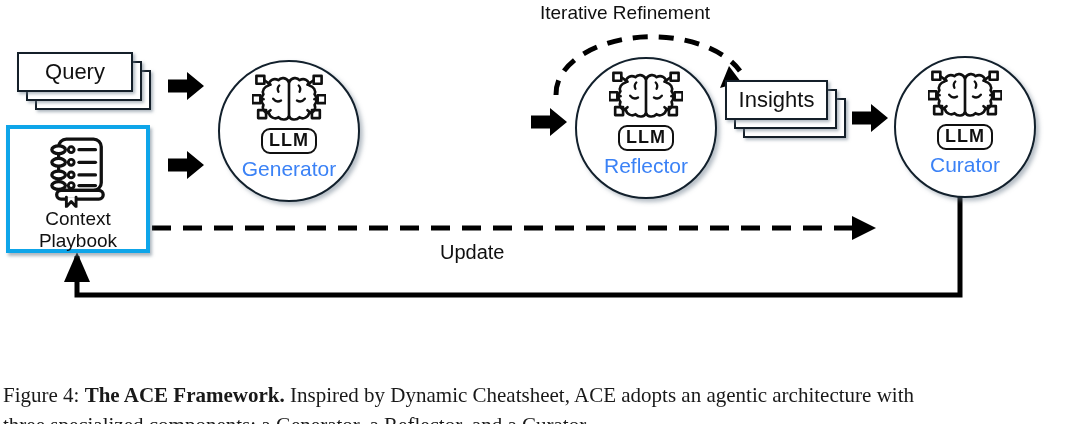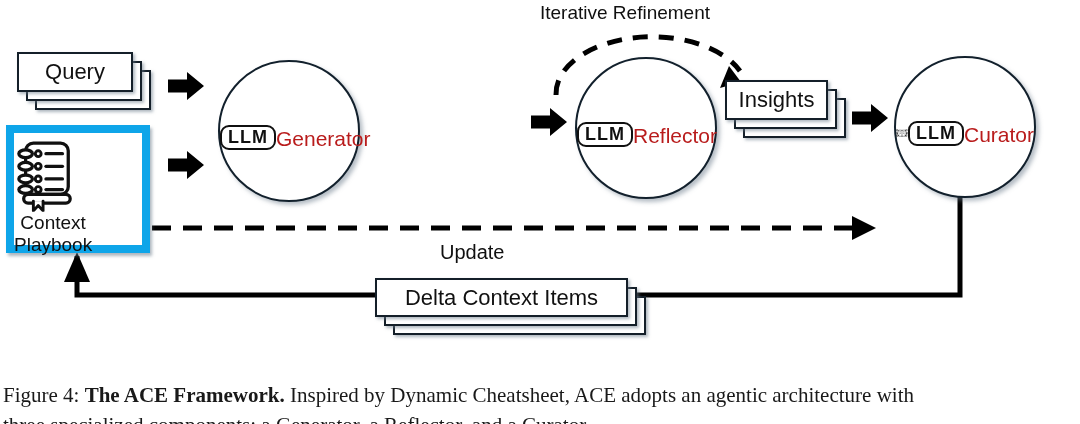--- a/index.html
+++ b/index.html
@@ -14,37 +14,37 @@
     position:absolute;inset:0;background:#fff;border:2px solid #141f29;
     box-shadow:2px 2px 3px rgba(108,124,139,.55);
   }
   .card .l1{transform:translate(9px,9px);}
   .card .l2{transform:translate(18px,18px);}
   .card .face{display:flex;align-items:center;justify-content:center;
     font-size:22px;color:#111;white-space:nowrap;text-align:right;}
   
   .playbook{
     position:absolute;left:6px;top:125px;width:144px;height:128px;z-index:2;
-    background:#fff;border:8px solid #0ea5e9;box-shadow:2px 3px 3px rgba(108,124,139,.55);
-    display:flex;flex-direction:column;align-items:flex-start;box-sizing:border-box;
+    background:#fff;border:4px solid #0ea5e9;box-shadow:2px 3px 3px rgba(108,124,139,.55);
+    display:flex;flex-direction:column;align-items:center;box-sizing:border-box;
     padding-top:7px;padding-bottom:11px;
   }
   .playbook .nb{flex:0 0 auto;}
   .playbook .pb-label{margin-top:auto;font-size:19px;line-height:1.16;text-align:center;color:#111;}
   
   .node{
     position:absolute;width:142px;height:142px;border-radius:50%;z-index:2;
     background:#fff;border:2.5px solid #12202c;box-shadow:3px 3px 4px rgba(108,124,139,.5);
-    display:flex;align-items:center;box-sizing:border-box;padding-top:12px;
+    display:flex;flex-direction:column;align-items:center;box-sizing:border-box;padding-top:12px;
   }
   .node .llm-badge{
     margin-top:1px;border:2.5px solid #101010;border-radius:9px;padding:0 6px 1px 6px;
     font-size:18px;font-weight:bold;letter-spacing:1px;color:#101010;line-height:1.15;
   }
-  .node .node-label{margin-top:3px;font-size:21px;color:#b91c1c;}
+  .node .node-label{margin-top:3px;font-size:21px;color:#3b82f6;}
   
   .lbl{position:absolute;z-index:3;color:#101010;white-space:nowrap;}
   .lbl-refine{left:540px;top:2px;width:224px;font-size:19px;}
   .lbl-update{left:440px;top:241px;width:120px;font-size:20px;}
   
   .caption{
     position:absolute;left:3px;top:360px;width:1076px;z-index:2;
     font-family:"Liberation Serif",serif;font-size:21px;line-height:1.42;color:#191919;
   }
   .hidden-defs{position:absolute;width:0;height:0;overflow:hidden;}
@@ -158,26 +158,19 @@
   </div>
 
   <div class="node" style="left:894px;top:56px">
     <svg width="74" height="53" viewBox="0 0 84 60">
       <use href="#sym-brain"></use>
     </svg>
     <div class="llm-badge">LLM</div>
     <div class="node-label">Curator</div>
   </div>
 
-  <div class="card" style="left:375px;top:278px;width:253px;height:39px">
-    <div class="layer l2"></div>
-    <div class="layer l1"></div>
-    <div class="face">
-      <span>Delta Context Items</span>
-    </div>
-  </div>
 
   <div class="lbl lbl-refine">Iterative Refinement</div>
   <div class="lbl lbl-update">Update</div>
 
   <p class="caption"><span>Figure 4: </span><b>The ACE Framework.</b><span> Inspired by Dynamic Cheatsheet, ACE adopts an agentic architecture with</span><br><span>three specialized components: a Generator, a Reflector, and a Curator.</span></p>
 
 </div>
 
 </body></html>

